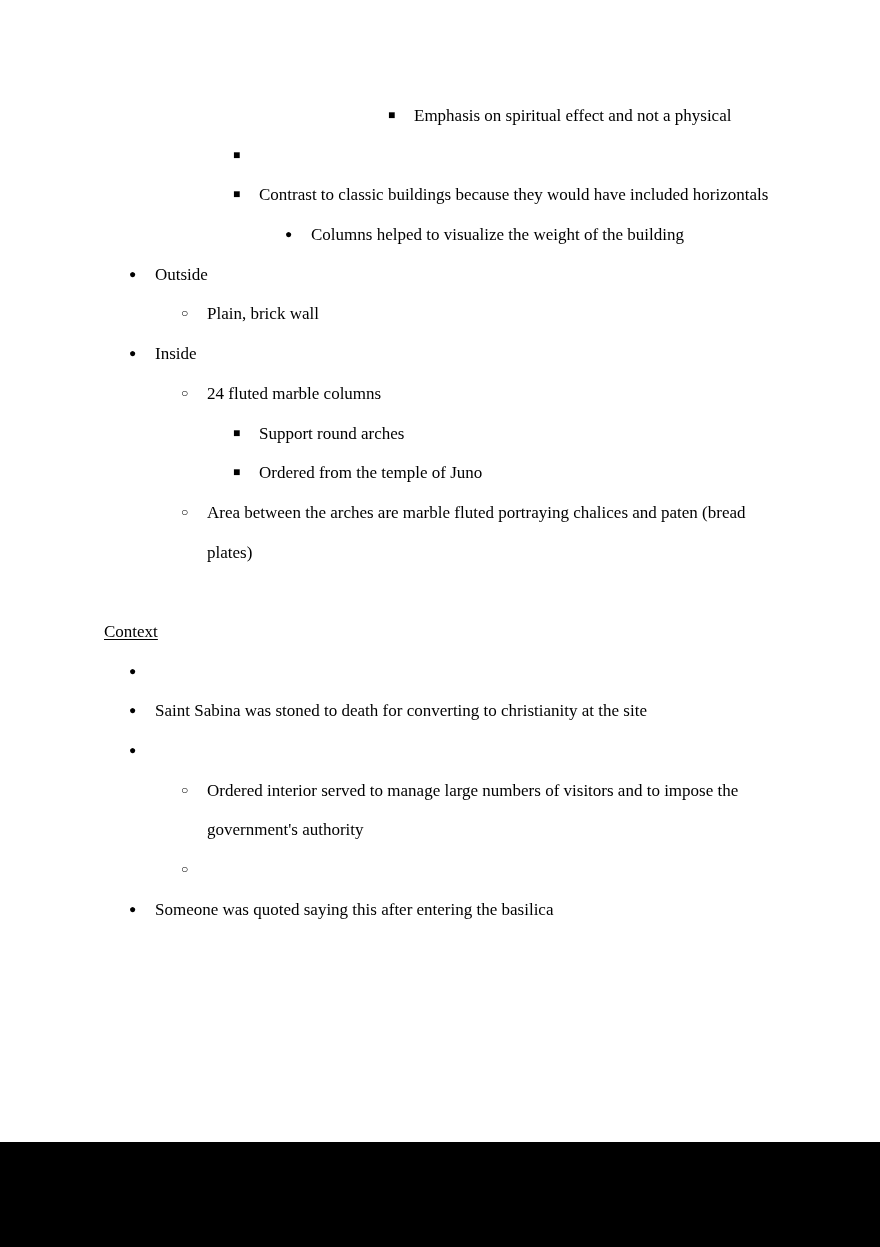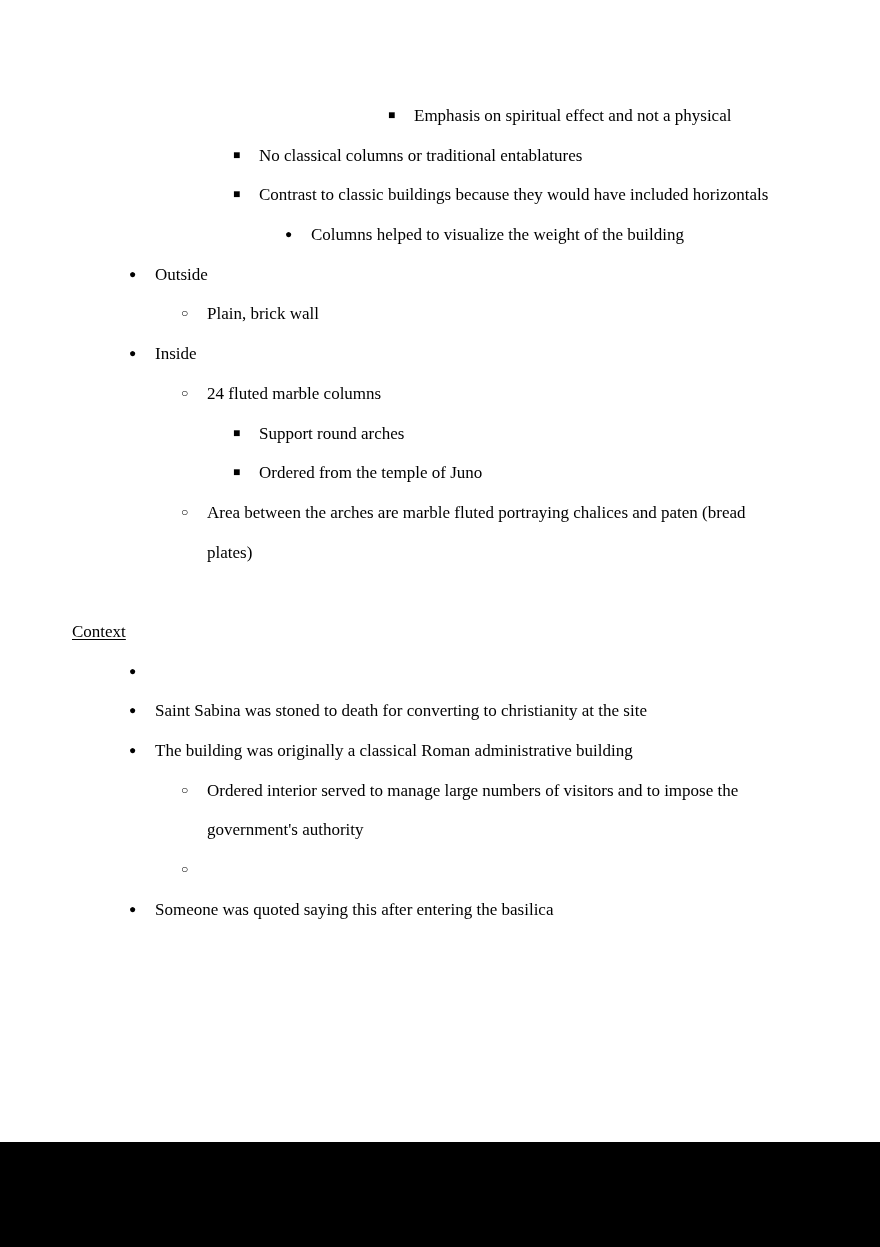--- a/index.html
+++ b/index.html
@@ -26,21 +26,21 @@
   }
   .line {
     position: relative;
     height: 39.7px;
     line-height: 39.7px;
     font-size: 17px;
     white-space: nowrap;
     color: #000000;
   }
   
-  .l0 { padding-left: 72px; }
+  .l0 { padding-left: 104px; }
   .l1 { padding-left: 155px; }
   .l2 { padding-left: 207px; }
   .l3 { padding-left: 259px; }
   .l4 { padding-left: 311px; }
   .l6 { padding-left: 414px; }
   .marker {
     position: absolute;
     top: 0;
     line-height: 39.7px;
     font-size: 12px;
@@ -59,35 +59,35 @@
     height: 105px;
     background: #000000;
   }
 </style>
 </head>
 <body>
 
 <div class="page">
   <div class="content" id="doc-content">
       <div class="line l6"><span class="marker">■</span><span class="line-text">Emphasis on spiritual effect and not a physical</span></div>
-      <div class="line l3"><span class="marker">■</span><span class="line-text">No classical columns or traditional entablatures</span></div>
+      <div class="line l3"><span class="marker">■</span></div>
       <div class="line l3"><span class="marker">■</span><span class="line-text">Contrast to classic buildings because they would have included horizontals</span></div>
       <div class="line l4"><span class="marker">●</span><span class="line-text">Columns helped to visualize the weight of the building</span></div>
       <div class="line l1"><span class="marker">●</span><span class="line-text">Outside</span></div>
       <div class="line l2"><span class="marker">○</span><span class="line-text">Plain, brick wall</span></div>
       <div class="line l1"><span class="marker">●</span><span class="line-text">Inside</span></div>
       <div class="line l2"><span class="marker">○</span><span class="line-text">24 fluted marble columns</span></div>
       <div class="line l3"><span class="marker">■</span><span class="line-text">Support round arches</span></div>
       <div class="line l3"><span class="marker">■</span><span class="line-text">Ordered from the temple of Juno</span></div>
       <div class="line l2"><span class="marker">○</span><span class="line-text">Area between the arches are marble fluted portraying chalices and paten (bread</span></div>
       <div class="line l2"><span class="line-text">plates)</span></div>
       <div class="line l0"></div>
       <div class="line l0"><span class="heading-text">Context</span></div>
       <div class="line l1"><span class="marker">●</span></div>
       <div class="line l1"><span class="marker">●</span><span class="line-text">Saint Sabina was stoned to death for converting to christianity at the site</span></div>
-      <div class="line l1"><span class="marker">●</span><span class="line-text">The building was originally a classical Roman administrative building</span></div>
+      <div class="line l1"><span class="marker">●</span></div>
       <div class="line l2"><span class="marker">○</span><span class="line-text">Ordered interior served to manage large numbers of visitors and to impose the</span></div>
       <div class="line l2"><span class="line-text">government's authority</span></div>
       <div class="line l2"><span class="marker">○</span></div>
       <div class="line l1"><span class="marker">●</span><span class="line-text">Someone was quoted saying this after entering the basilica</span></div>
     </div>
 </div>
 <div class="letterbox"></div>
 
 </body></html>

